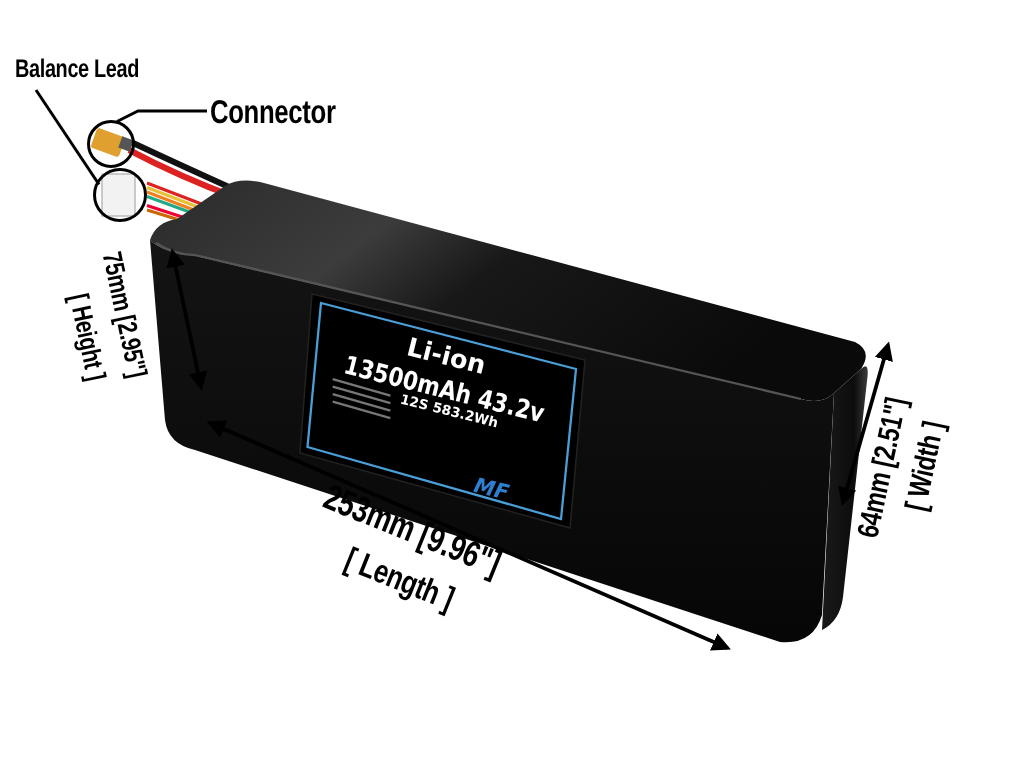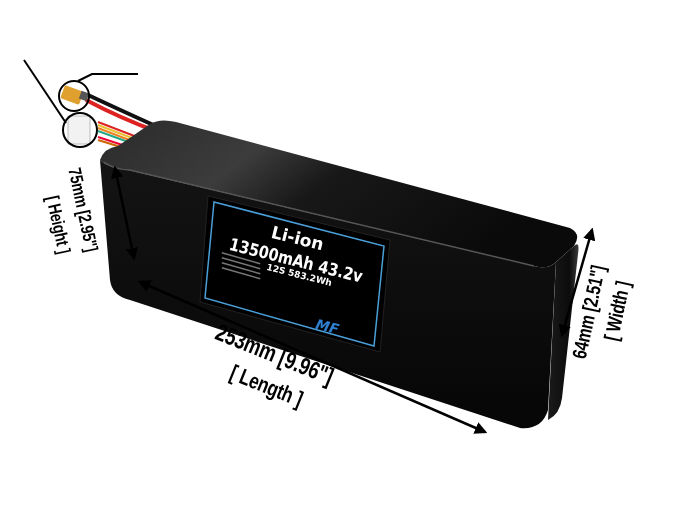--- a/index.html
+++ b/index.html
@@ -86,20 +86,26 @@
     <line x1="115" y1="168" x2="134" y2="258" stroke="#000" stroke-width="2.5" marker-start="url(#arr)" marker-end="url(#arr)"></line>
     <line x1="140" y1="282" x2="485" y2="432" stroke="#000" stroke-width="2.5" marker-start="url(#arr)" marker-end="url(#arr)"></line>
     <line x1="592" y1="230" x2="562" y2="335" stroke="#000" stroke-width="2.5" marker-start="url(#arr)" marker-end="url(#arr)"></line>
   </svg>
 
   <div class="battery-label-text" style="left:274px;top:222px;font-size:17px;transform:rotate(14deg);">Li-ion</div>
   <div class="battery-label-text" style="left:232px;top:234px;font-size:17px;transform:rotate(14deg) scaleX(0.85);">13500mAh 43.2v</div>
   <div class="battery-label-text" style="left:268px;top:262px;font-size:9px;transform:rotate(14deg);">12S 583.2Wh</div>
   <div class="battery-label-text" style="left:318px;top:316px;font-size:14px;color:#2e7fd0;font-style:italic;transform:rotate(14deg);">MF</div>
 
+  <div class="lbl" style="left:10px;top:36px;font-size:17px;">
+    <span class="cond">Balance Lead</span>
+  </div>
+  <div class="lbl" style="left:140px;top:62px;font-size:22px;">
+    <span class="cond">Connector</span>
+  </div>
 
   <div class="lbl" style="left:84px;top:166px;font-size:18px;transform:rotate(78deg);">
     <span class="cond">75mm [2.95"]</span>
   </div>
   <div class="lbl" style="left:62px;top:194px;font-size:18px;transform:rotate(78deg);">
     <span class="cond">[ Height ]</span>
   </div>
 
   <div class="lbl" style="left:222px;top:318px;font-size:24px;transform:rotate(22deg);">
     <span class="cond">253mm [9.96"]</span>

